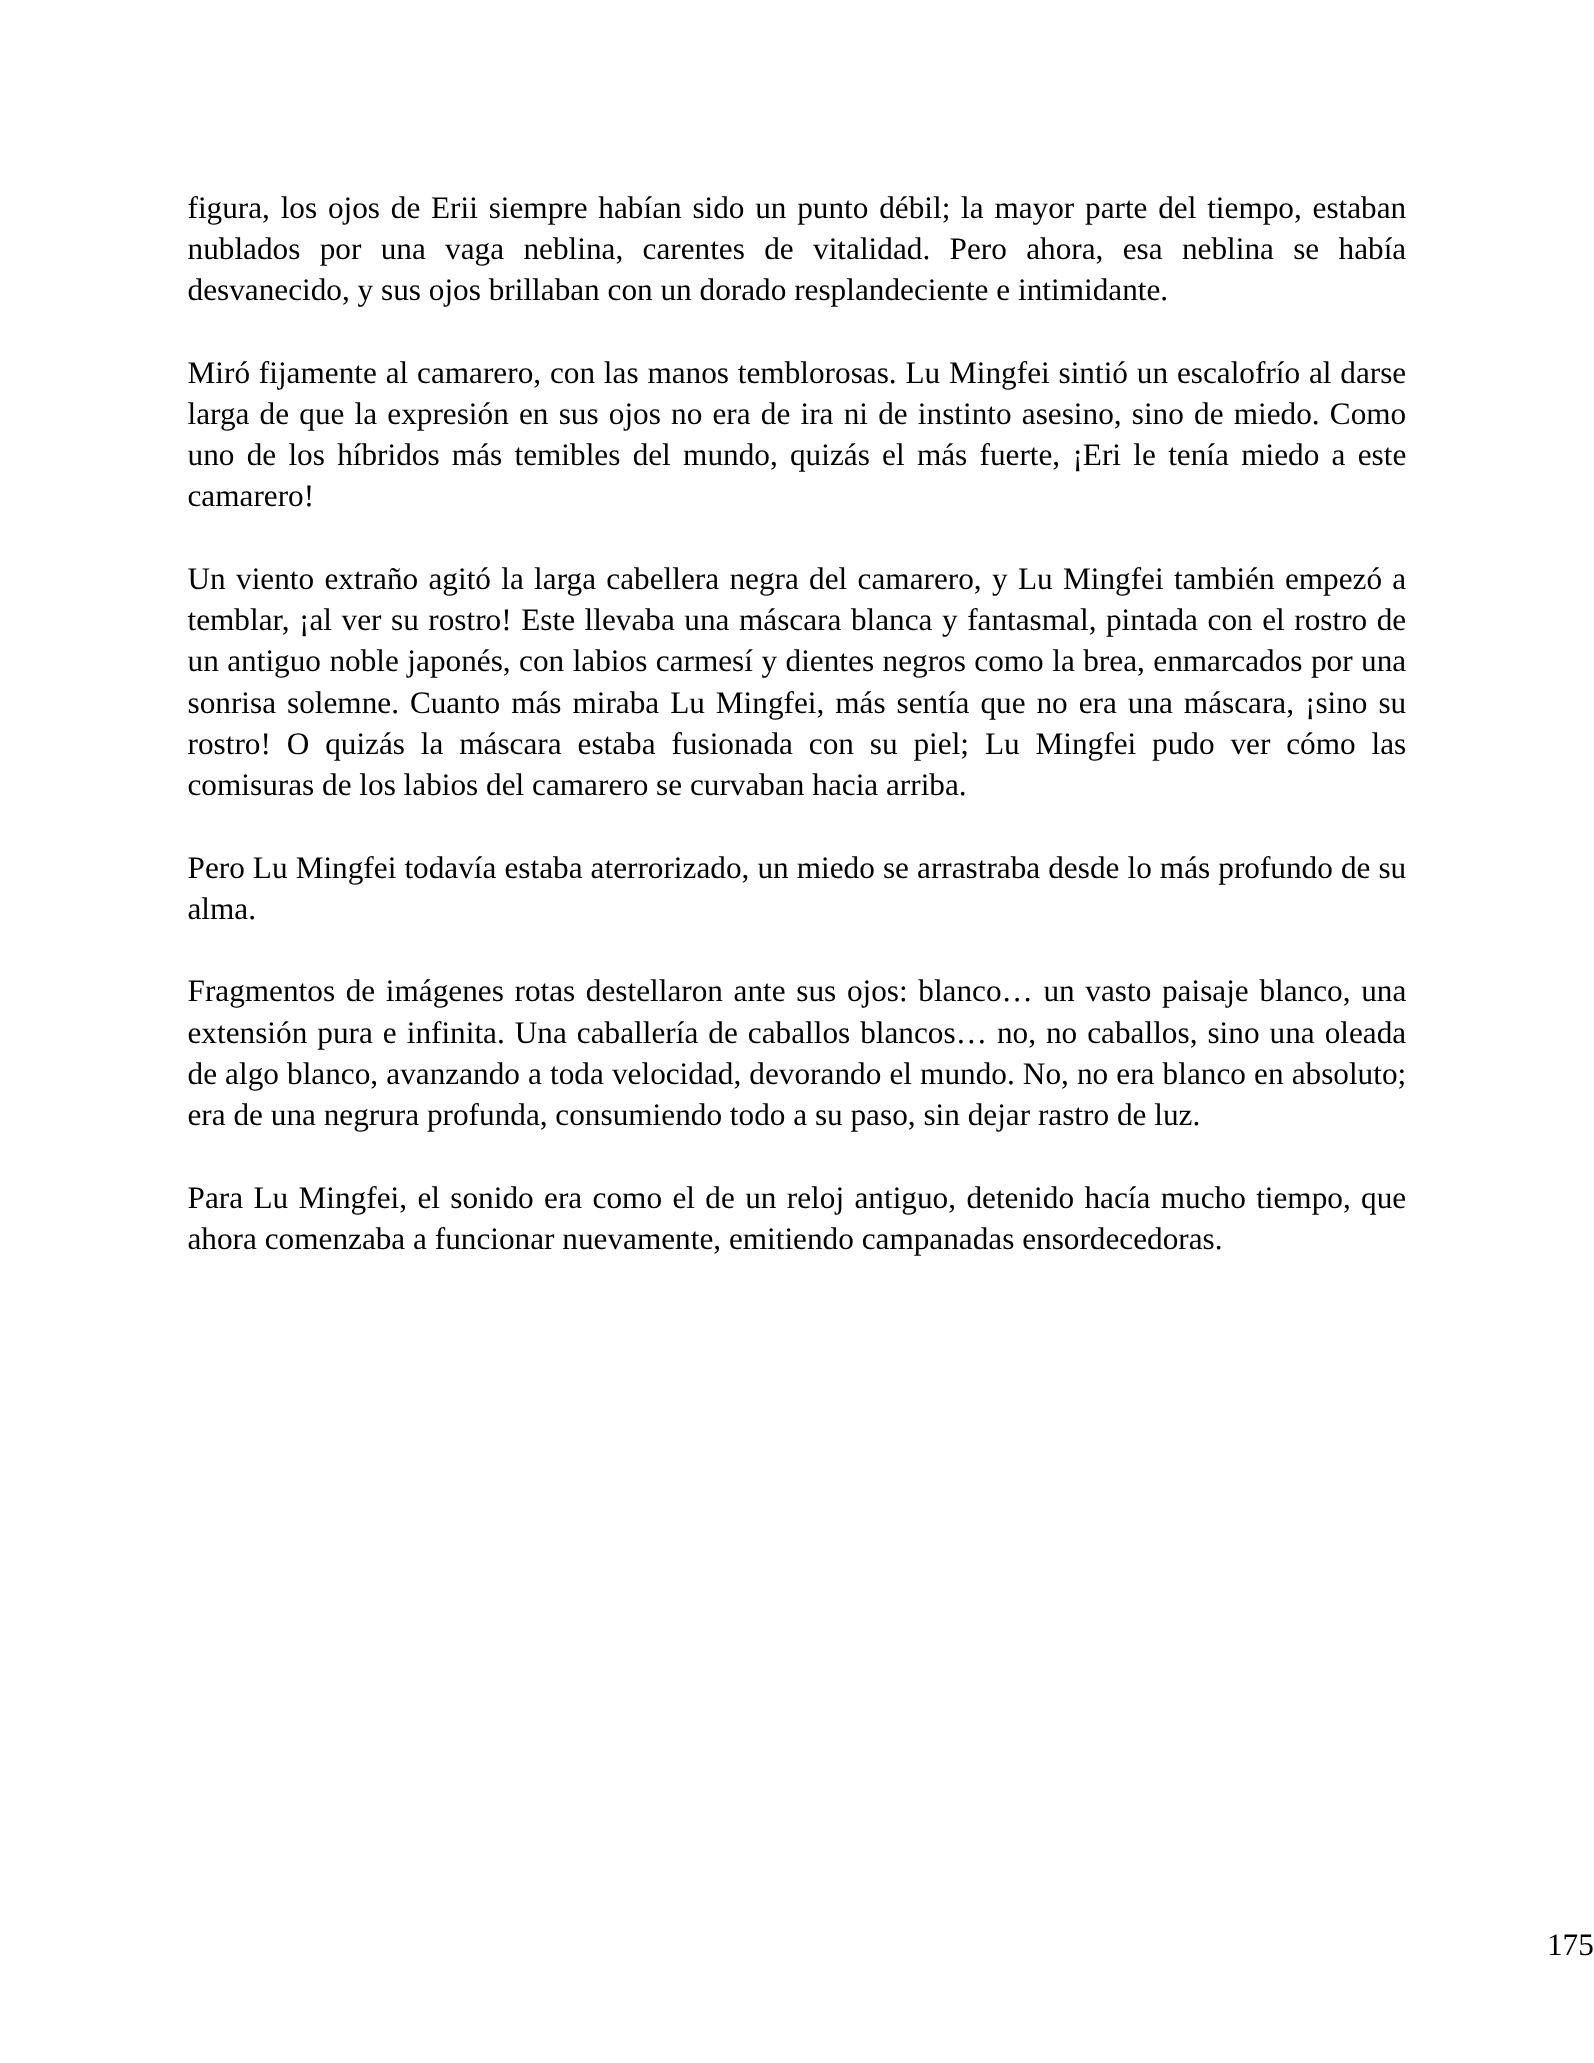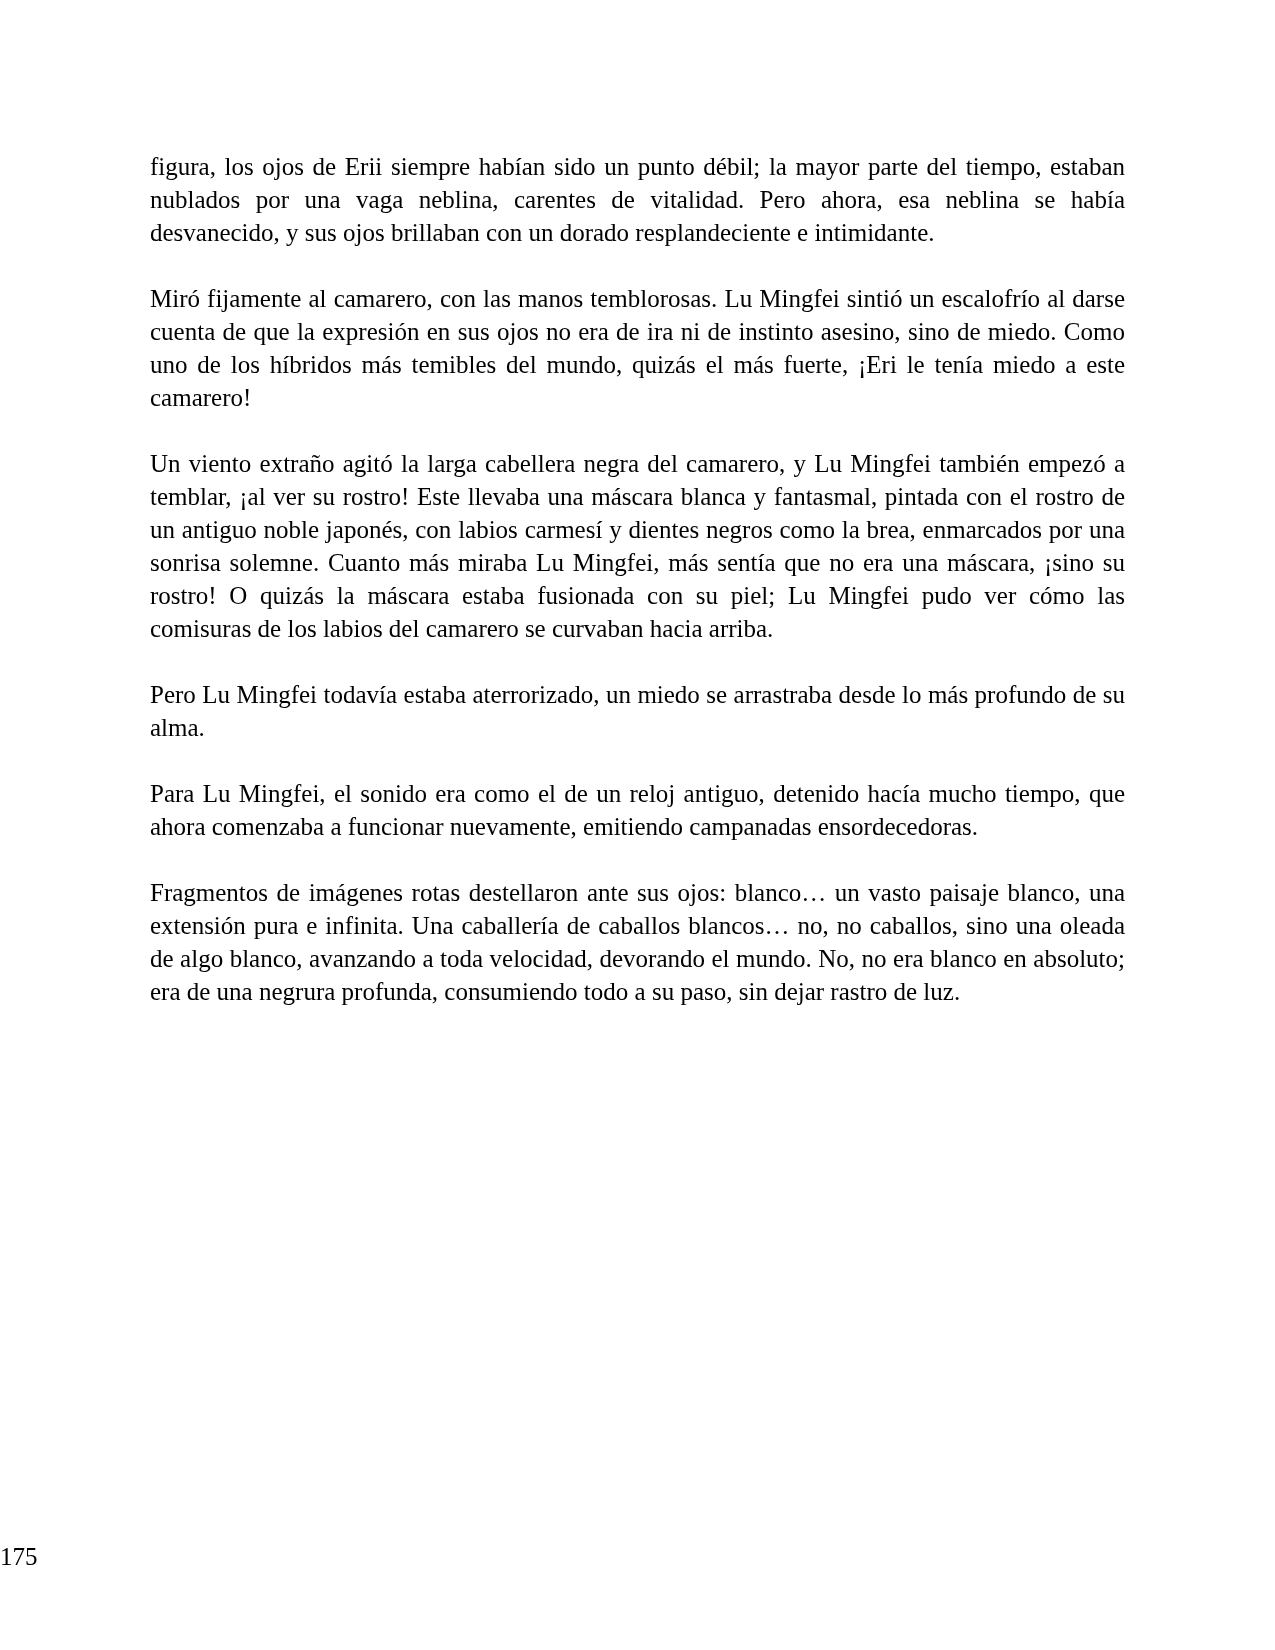--- a/index.html
+++ b/index.html
@@ -34,33 +34,33 @@
       margin: 0 0 33px 0;
       text-align: justify;
       text-align-last: left;
       hyphens: none;
     }
     .page-number {
       position: absolute;
       left: 0;
       width: 1275px;
       top: 1540px;
-      text-align: left;
+      text-align: right;
       font-family: "Liberation Serif", "DejaVu Serif", serif;
       font-size: 25px;
       line-height: 33px;
       color: #000000;
     }
   </style>
 </head>
 <body>
 
 <div class="page">
   <div class="body-text">
     <p class="para">figura, los ojos de Erii siempre habían sido un punto débil; la mayor parte del tiempo, estaban nublados por una vaga neblina, carentes de vitalidad. Pero ahora, esa neblina se había desvanecido, y sus ojos brillaban con un dorado resplandeciente e intimidante.</p>
-    <p class="para">Miró fijamente al camarero, con las manos temblorosas. Lu Mingfei sintió un escalofrío al darse cuenta de que la expresión en sus ojos no era de ira ni de instinto asesino, sino de miedo. Como uno de los híbridos más temibles del mundo, quizás el más fuerte, ¡Eri le tenía miedo a este camarero!</p>
+    <p class="para">Miró fijamente al camarero, con las manos temblorosas. Lu Mingfei sintió un escalofrío al darse larga de que la expresión en sus ojos no era de ira ni de instinto asesino, sino de miedo. Como uno de los híbridos más temibles del mundo, quizás el más fuerte, ¡Eri le tenía miedo a este camarero!</p>
     <p class="para">Un viento extraño agitó la larga cabellera negra del camarero, y Lu Mingfei también empezó a temblar, ¡al ver su rostro! Este llevaba una máscara blanca y fantasmal, pintada con el rostro de un antiguo noble japonés, con labios carmesí y dientes negros como la brea, enmarcados por una sonrisa solemne. Cuanto más miraba Lu Mingfei, más sentía que no era una máscara, ¡sino su rostro! O quizás la máscara estaba fusionada con su piel; Lu Mingfei pudo ver cómo las comisuras de los labios del camarero se curvaban hacia arriba.</p>
     <p class="para">Pero Lu Mingfei todavía estaba aterrorizado, un miedo se arrastraba desde lo más profundo de su alma.</p>
+    <p class="para">Fragmentos de imágenes rotas destellaron ante sus ojos: blanco… un vasto paisaje blanco, una extensión pura e infinita. Una caballería de caballos blancos… no, no caballos, sino una oleada de algo blanco, avanzando a toda velocidad, devorando el mundo. No, no era blanco en absoluto; era de una negrura profunda, consumiendo todo a su paso, sin dejar rastro de luz.</p>
     <p class="para">Para Lu Mingfei, el sonido era como el de un reloj antiguo, detenido hacía mucho tiempo, que ahora comenzaba a funcionar nuevamente, emitiendo campanadas ensordecedoras.</p>
-    <p class="para">Fragmentos de imágenes rotas destellaron ante sus ojos: blanco… un vasto paisaje blanco, una extensión pura e infinita. Una caballería de caballos blancos… no, no caballos, sino una oleada de algo blanco, avanzando a toda velocidad, devorando el mundo. No, no era blanco en absoluto; era de una negrura profunda, consumiendo todo a su paso, sin dejar rastro de luz.</p>
   </div>
   <div class="page-number">175</div>
 </div>
 
 </body></html>

